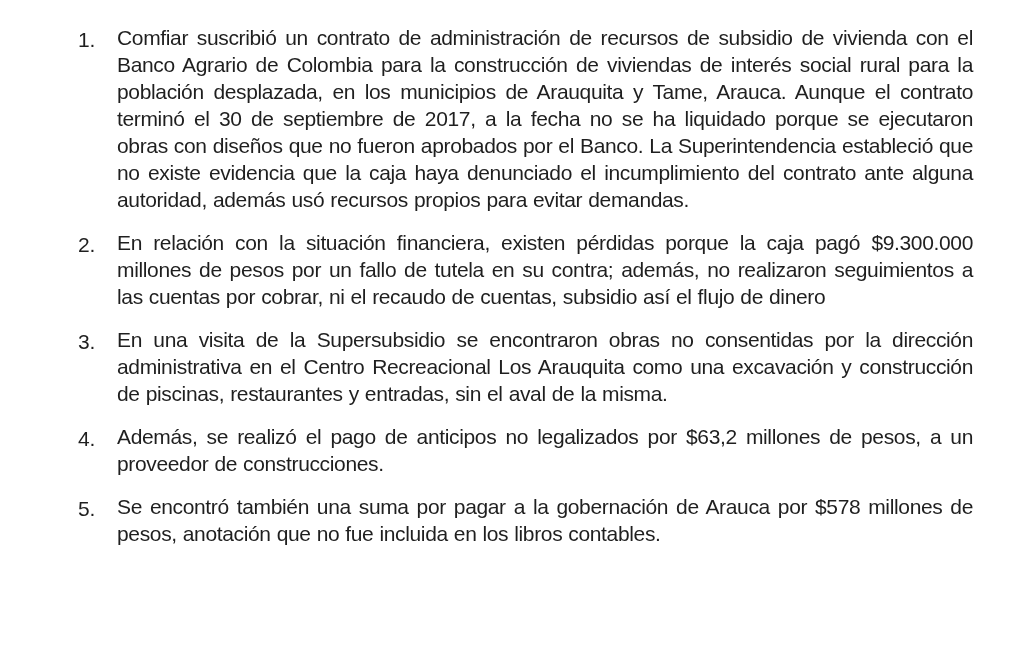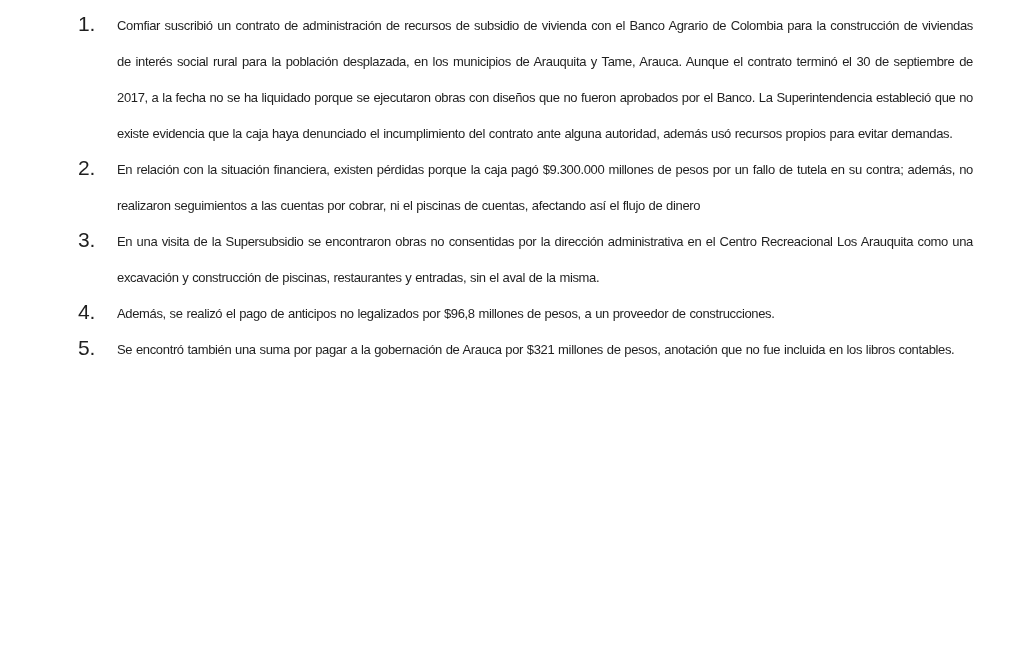--- a/index.html
+++ b/index.html
@@ -39,46 +39,47 @@
     .num {
       position: absolute;
       left: 0;
       top: 0;
       font-size: 21px;
       line-height: 31.2px;
       letter-spacing: -0.2px;
     }
     .text {
       display: block;
-      font-size: 13px;
-      line-height: 36px;
+      font-size: 21px;
+      line-height: 27px;
       text-align: justify;
       letter-spacing: -0.35px;
       word-spacing: 0.5px;
+      margin-top: 16px;
     }
   </style>
 </head>
 <body>
 
 <div class="doc">
   <ol class="findings">
     <li>
       <span class="num">1.</span>
       <span class="text">Comfiar suscribió un contrato de administración de recursos de subsidio de vivienda con el Banco Agrario de Colombia para la construcción de viviendas de interés social rural para la población desplazada, en los municipios de Arauquita y Tame, Arauca. Aunque el contrato terminó el 30 de septiembre de 2017, a la fecha no se ha liquidado porque se ejecutaron obras con diseños que no fueron aprobados por el Banco. La Superintendencia estableció que no existe evidencia que la caja haya denunciado el incumplimiento del contrato ante alguna autoridad, además usó recursos propios para evitar demandas.</span>
     </li>
     <li>
       <span class="num">2.</span>
-      <span class="text">En relación con la situación financiera, existen pérdidas porque la caja pagó $9.300.000 millones de pesos por un fallo de tutela en su contra; además, no realizaron seguimientos a las cuentas por cobrar, ni el piscinas de cuentas, afectando así el flujo de dinero</span>
+      <span class="text">En relación con la situación financiera, existen pérdidas porque la caja pagó $9.300.000 millones de pesos por un fallo de tutela en su contra; además, no realizaron seguimientos a las cuentas por cobrar, ni el recaudo de cuentas, subsidio así el flujo de dinero</span>
     </li>
     <li>
       <span class="num">3.</span>
       <span class="text">En una visita de la Supersubsidio se encontraron obras no consentidas por la dirección administrativa en el Centro Recreacional Los Arauquita como una excavación y construcción de piscinas, restaurantes y entradas, sin el aval de la misma.</span>
     </li>
     <li>
       <span class="num">4.</span>
-      <span class="text">Además, se realizó el pago de anticipos no legalizados por $96,8 millones de pesos, a un proveedor de construcciones.</span>
+      <span class="text">Además, se realizó el pago de anticipos no legalizados por $63,2 millones de pesos, a un proveedor de construcciones.</span>
     </li>
     <li>
       <span class="num">5.</span>
-      <span class="text">Se encontró también una suma por pagar a la gobernación de Arauca por $321 millones de pesos, anotación que no fue incluida en los libros contables.</span>
+      <span class="text">Se encontró también una suma por pagar a la gobernación de Arauca por $578 millones de pesos, anotación que no fue incluida en los libros contables.</span>
     </li>
   </ol>
 </div>
 
 </body></html>

